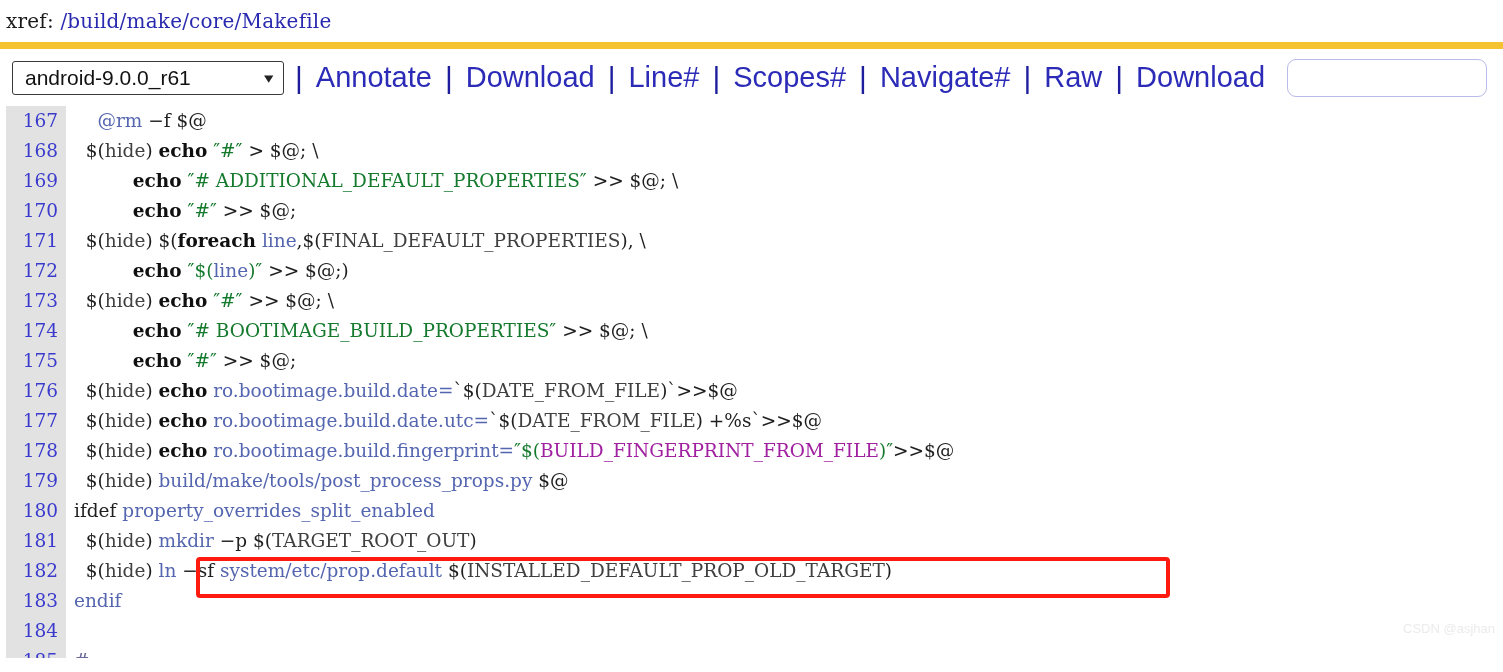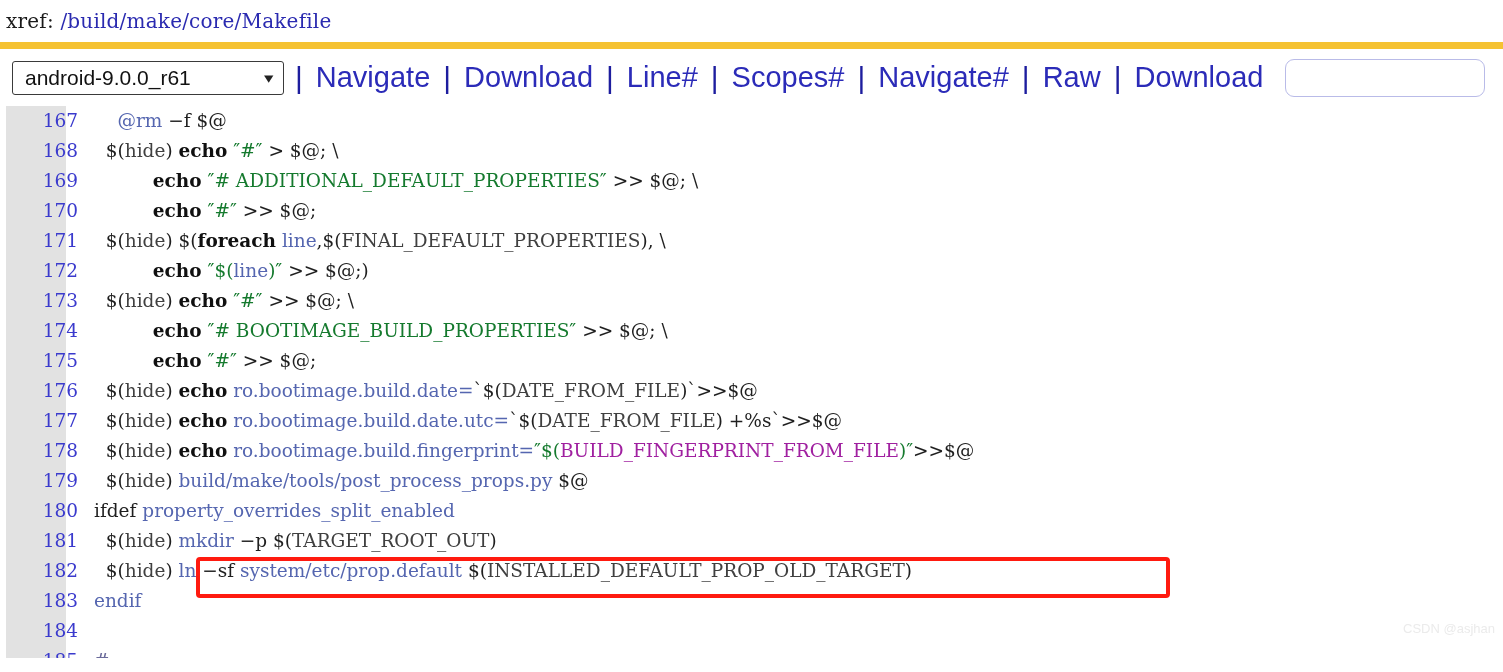--- a/index.html
+++ b/index.html
@@ -110,21 +110,21 @@
   }
   .ln{
     display:inline-block;
     width:60px;
     margin-left:6px;
     padding-right:8px;
     text-align:right;
     color:#3a3acd;
     user-select:none;
   }
-  .code-line{ height:30px;margin-left:20px; }
+  .code-line{ height:30px; }
   .src{ padding-left:8px; }
 
   
   .t-plain  { color:#1f1f1f; }
   .t-kw     { color:#101010; font-weight:bold; }
   .t-ident  { color:#5566b0; }
   .t-var    { color:#404040; }
   .t-sym    { color:#a020a0; }
   .t-str    { color:#157a2e; }
   .t-muted  { color:#6a6a9a; }
@@ -163,21 +163,21 @@
 <div class="accent-bar"></div>
 
 <div class="toolbar">
 
   <div class="project-select">
     <span>android-9.0.0_r61</span>
     <span class="chev">▾</span>
   </div>
 
   <span class="sep">|</span>
-  <a class="tool-link">Navigate</a>
+  <a class="tool-link">Annotate</a>
 
   <span class="sep">|</span>
   <a class="tool-link">Download</a>
 
   <span class="sep">|</span>
   <a class="tool-link">Line#</a>
 
   <span class="sep">|</span>
   <a class="tool-link">Scopes#</a>
 

